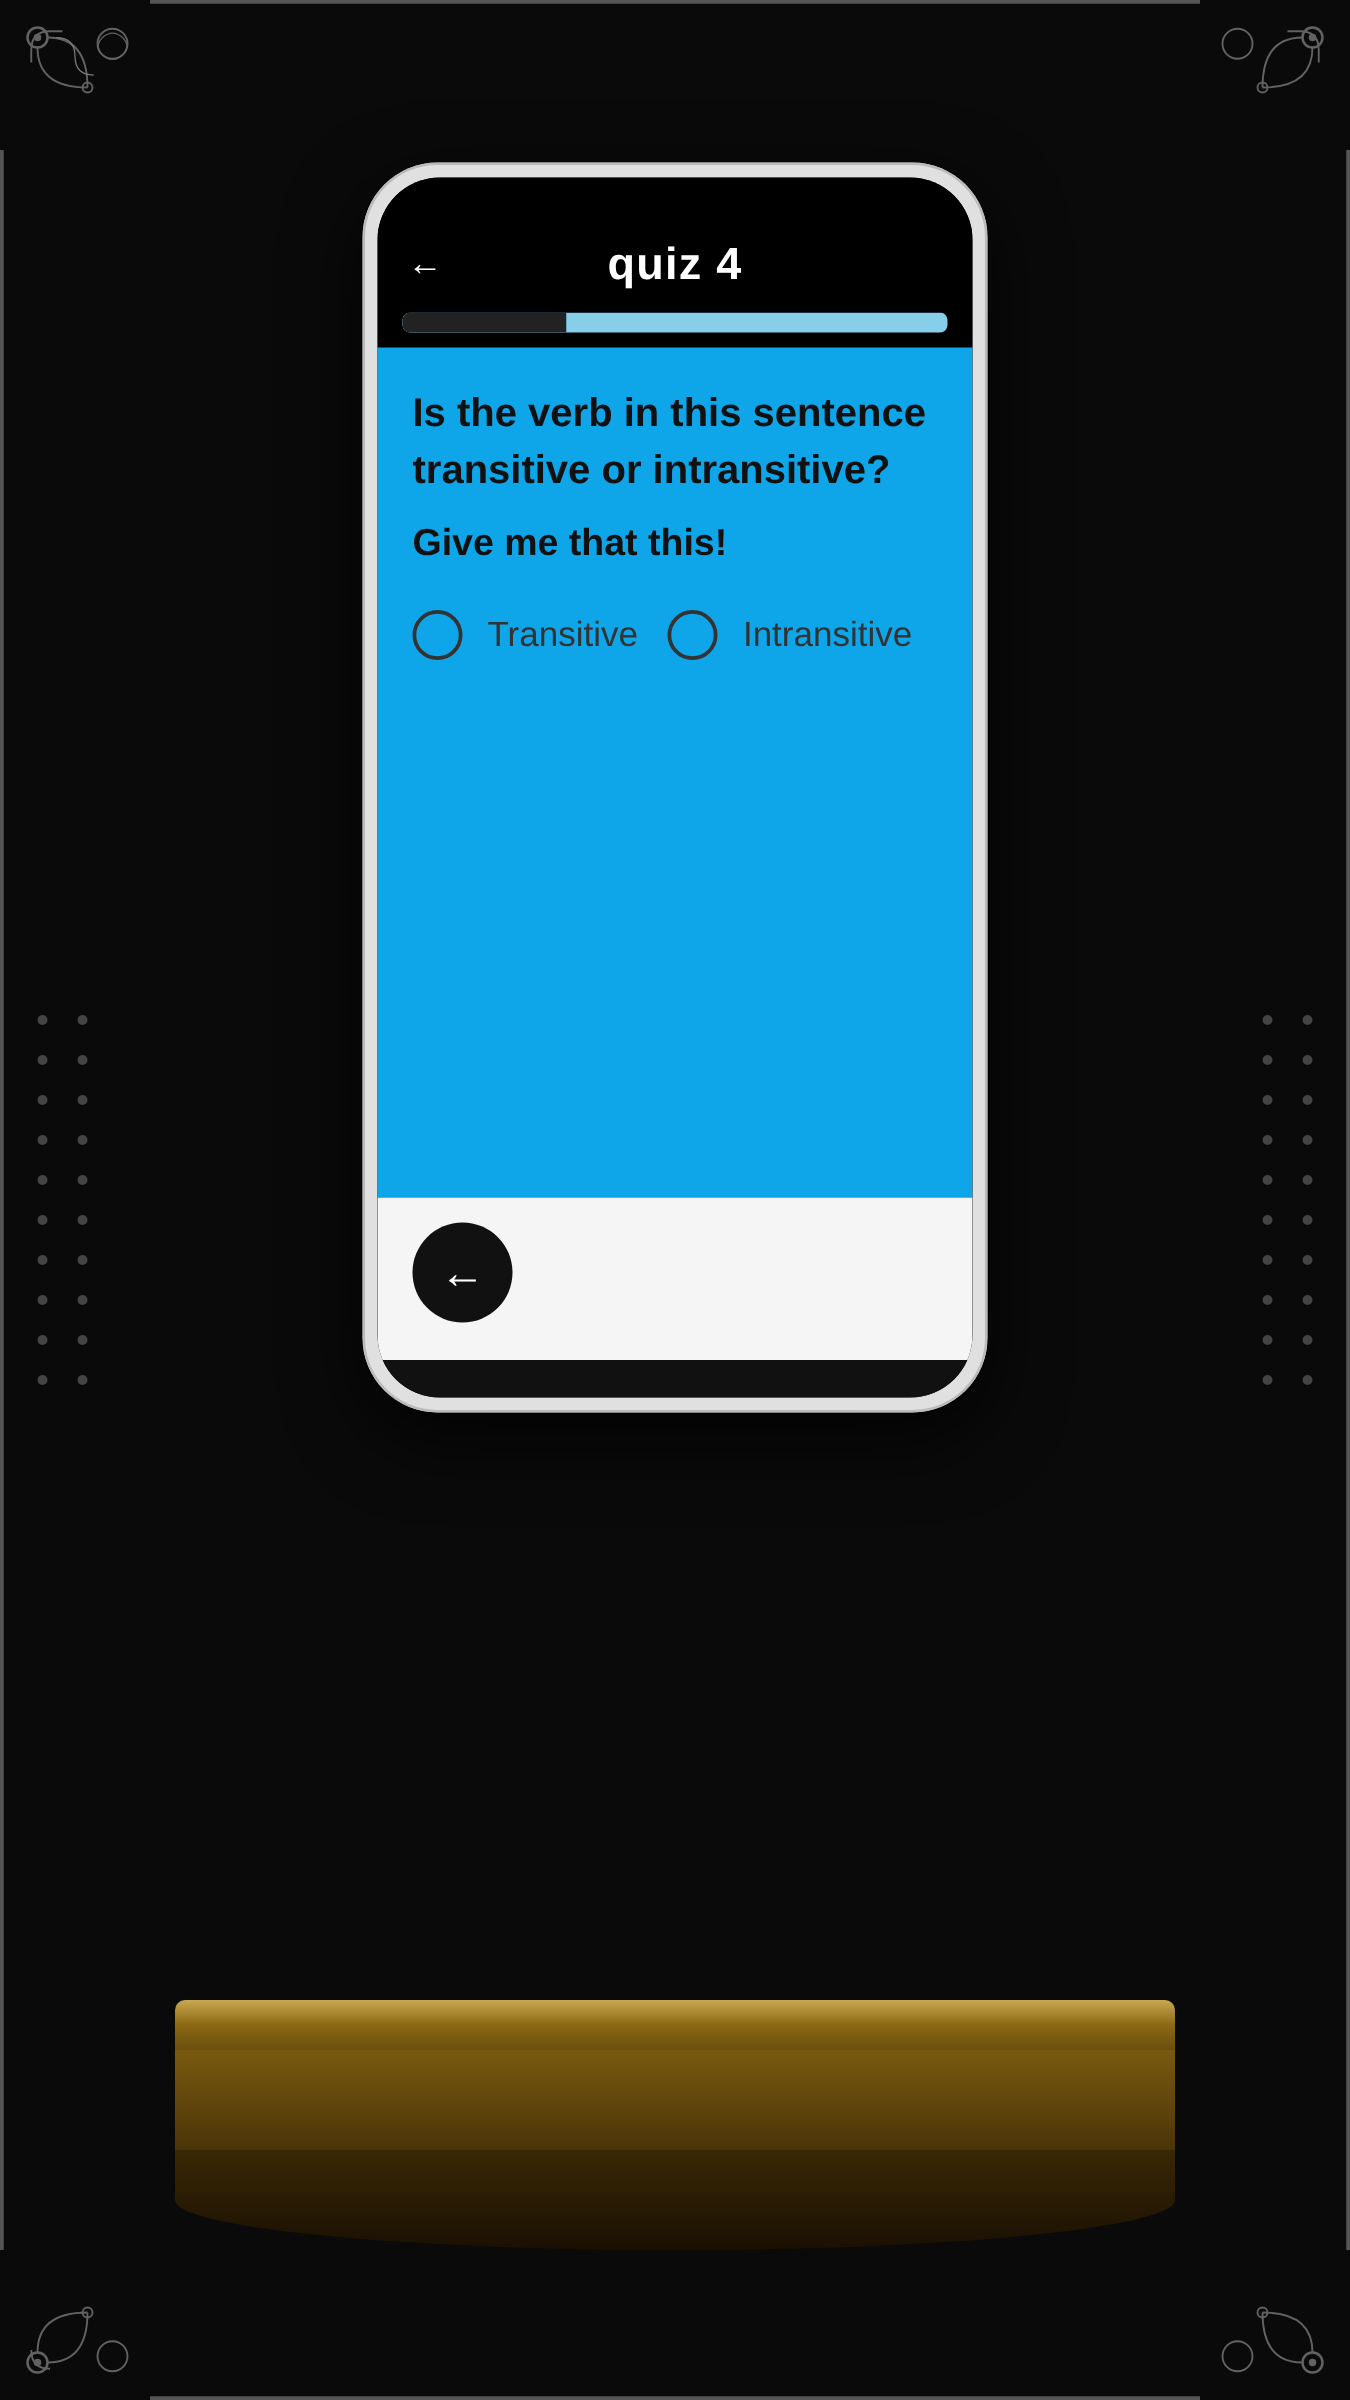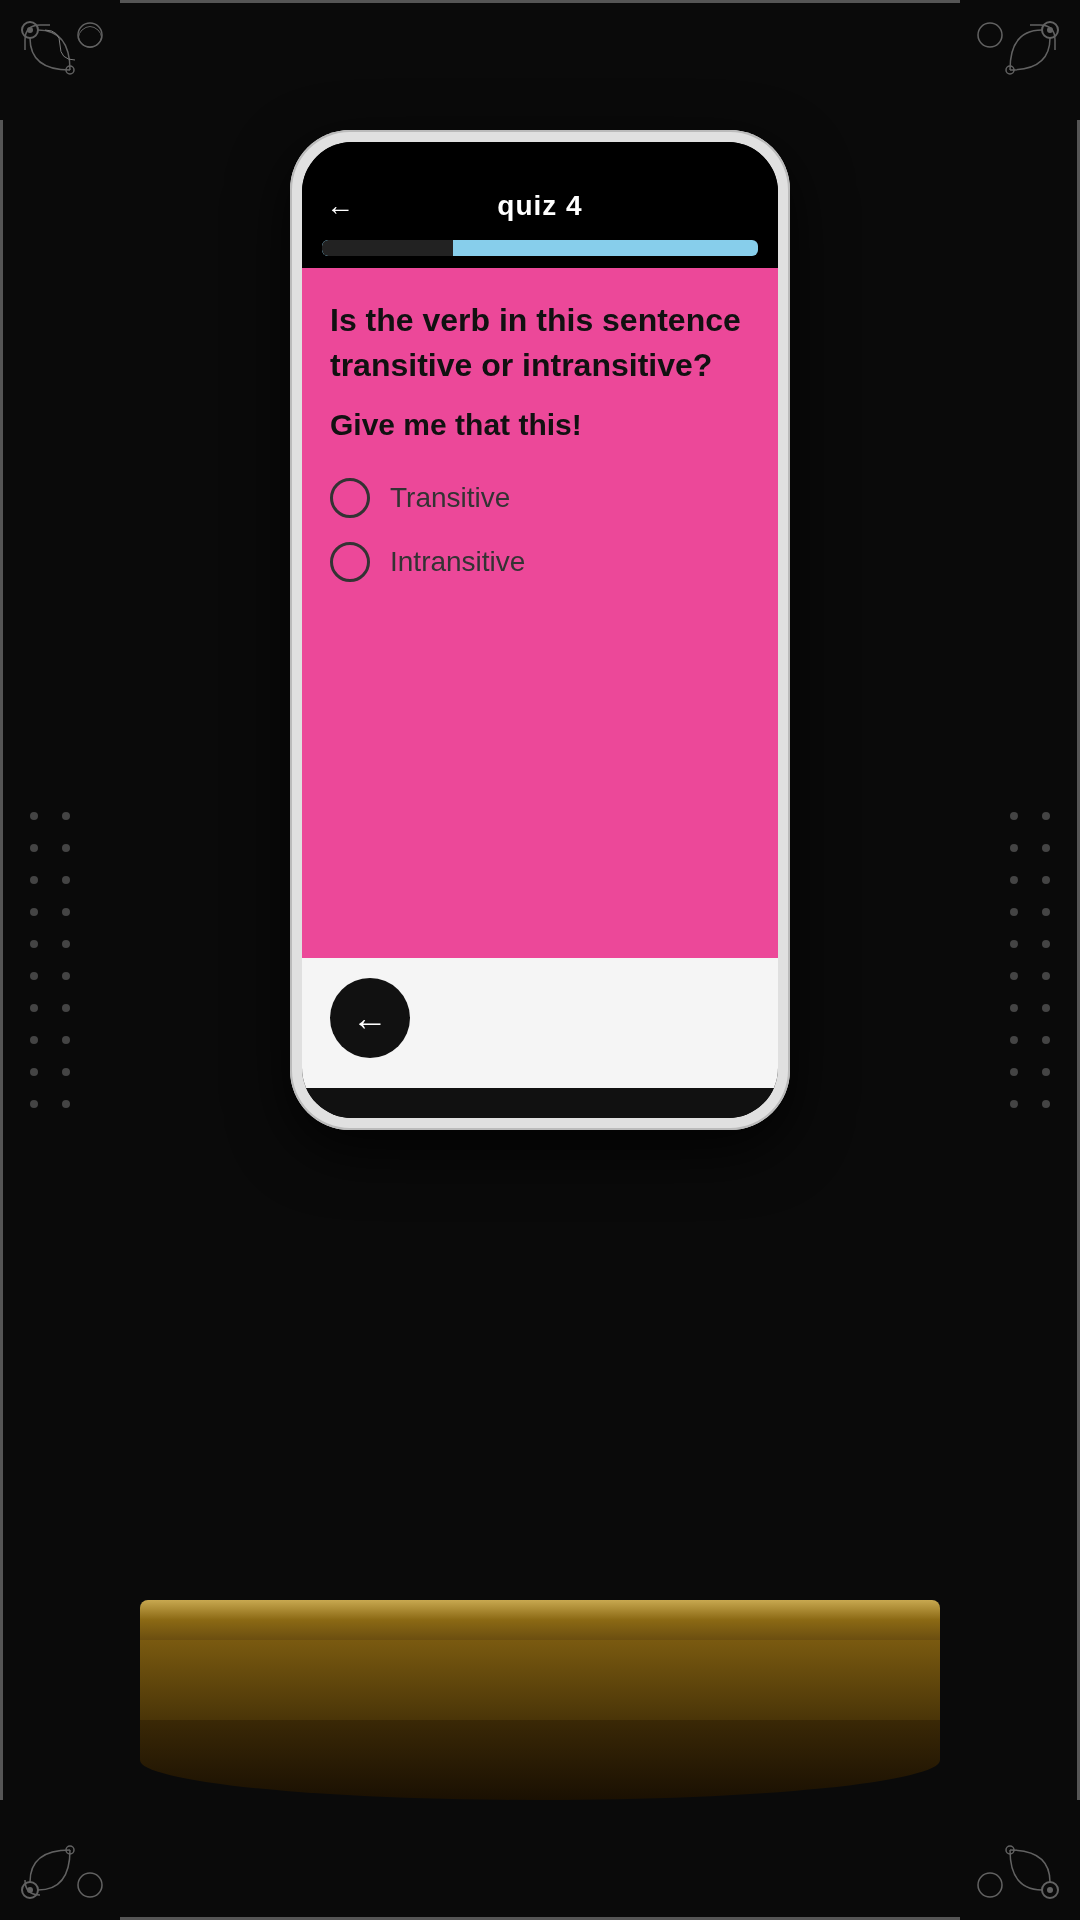--- a/index.html
+++ b/index.html
@@ -141,21 +141,21 @@
     }
     .app-header-back {
       position: absolute;
       left: 24px;
       color: #fff;
       font-size: 28px;
       cursor: pointer;
     }
     .app-header-title {
       color: #fff;
-      font-size: 28px;
+      font-size: 36px;
       font-weight: bold;
       letter-spacing: 1px;
     }
 
     
     .progress-container {
       background: #000;
       padding: 0 20px 12px 20px;
     }
     .progress-bar-bg {
@@ -165,21 +165,21 @@
       overflow: hidden;
     }
     .progress-bar-fill {
       background: #222;
       height: 100%;
       border-radius: 6px 0 0 6px;
     }
 
     
     .app-content {
-      background: #ec4899;
+      background: #0ea5e9;
       flex: 1;
       padding: 30px 28px;
       display: flex;
       flex-direction: column;
     }
 
     .question-text {
       font-size: 32px;
       font-weight: 600;
       color: #111;
@@ -192,21 +192,21 @@
       font-size: 30px;
       font-weight: 700;
       color: #111;
       margin-bottom: 36px;
       font-family: 'Arial', sans-serif;
     }
 
     
     .options-list {
       display: flex;
-      flex-direction: column;
+      flex-direction: row;
       gap: 24px;
     }
 
     .option-item {
       display: flex;
       align-items: center;
       gap: 20px;
       cursor: pointer;
     }
 

